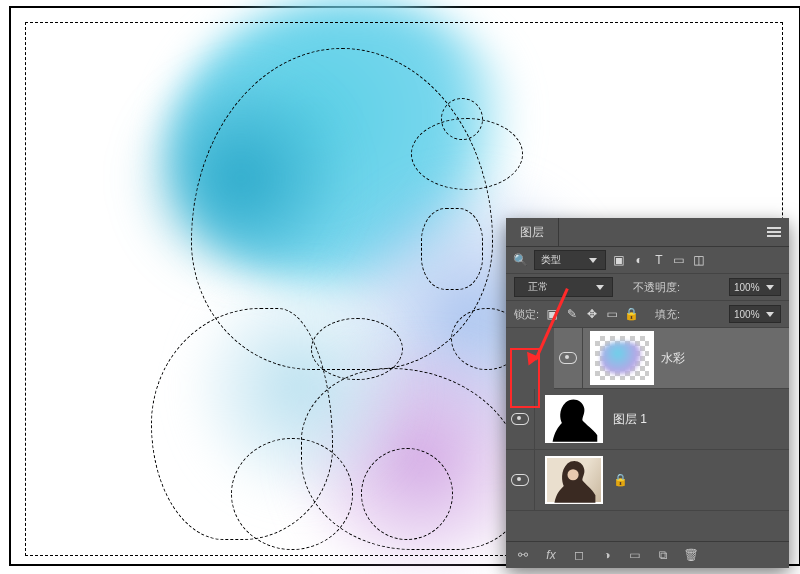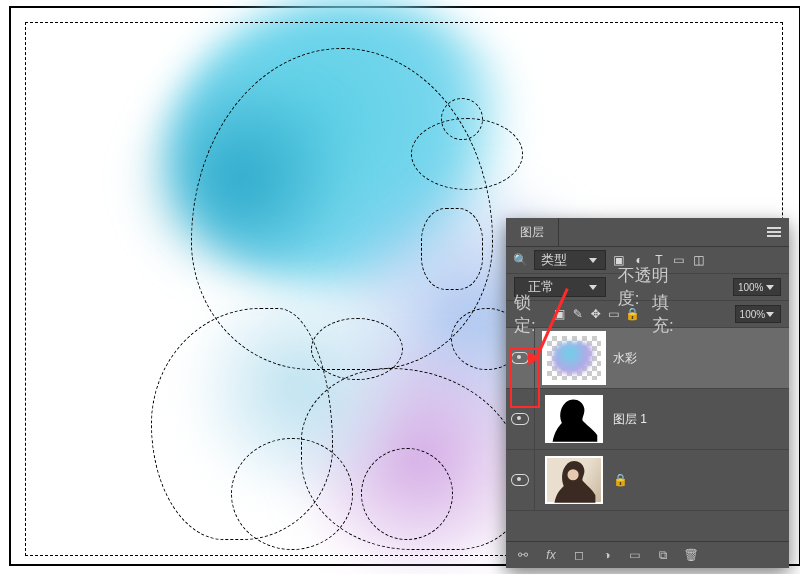--- a/index.html
+++ b/index.html
@@ -8,24 +8,24 @@
   .wc{position:absolute;border-radius:50%;filter:blur(18px);}
   
   .sel{position:absolute;border:1.5px dashed #000;background:transparent;}
   
   .panel{position:absolute;right:10px;top:210px;width:283px;height:350px;background:#535353;color:#d9d9d9;font-size:12px;box-shadow:0 6px 18px rgba(0,0,0,.5);}
   .tabbar{height:28px;display:flex;align-items:center;background:#535353;border-bottom:1px solid #383838;}
   .tab{padding:0 14px;height:100%;display:flex;align-items:center;background:#535353;border-right:1px solid #383838;font-size:12px;}
   .tabfill{flex:1;}
   .menu-ico{width:14px;height:10px;margin-right:8px;background:repeating-linear-gradient(#d9d9d9,#d9d9d9 2px,transparent 2px,transparent 4px);}
   .row{display:flex;align-items:center;height:26px;padding:0 8px;gap:6px;border-bottom:1px solid #444;}
-  .sel-input{background:#3a3a3a;border:1px solid #2a2a2a;color:#d9d9d9;height:18px;width:58px;font-size:13px;display:flex;align-items:center;padding:0 6px;}
+  .sel-input{background:#3a3a3a;border:1px solid #2a2a2a;color:#d9d9d9;height:18px;width:58px;font-size:10px;display:flex;align-items:center;padding:0 6px;}
   .chev{margin-left:auto;margin-right:2px;width:0;height:0;border-left:4px solid transparent;border-right:4px solid transparent;border-top:5px solid #d9d9d9;}
   .ico{width:14px;height:14px;display:flex;align-items:center;justify-content:center;font-size:12px;color:#d9d9d9;}
-  .mini-label{color:#ccc;font-size:17px;}
+  .mini-label{color:#ccc;font-size:11px;}
   .pct{background:#3a3a3a;border:1px solid #2a2a2a;height:16px;width:42px;font-size:10px;display:flex;align-items:center;padding:0 4px;color:#d9d9d9;margin-left:43px;}
   .layers{overflow:auto;}
   .layer{display:flex;align-items:center;height:60px;border-bottom:1px solid #454545;}
   .eye-col{width:28px;height:100%;display:flex;align-items:center;justify-content:center;border-right:1px solid #454545;}
   .eye{width:16px;height:10px;border:1.5px solid #d9d9d9;border-radius:60% 60% 60% 60%/100% 100% 100% 100%;position:relative;}
   .eye:after{content:"";position:absolute;left:5px;top:2px;width:4px;height:4px;border-radius:50%;background:#d9d9d9;}
   .thumb{width:58px;height:48px;margin:0 10px;border:2px solid #fff;background:#fff;position:relative;box-sizing:border-box;}
   .thumb.active{outline:3px solid #fff;}
   .lname{flex:1;color:#e9e9e9;font-size:12px;}
   .lock{width:16px;text-align:center;color:#d9d9d9;margin-right:8px;font-size:12px;}
@@ -113,21 +113,21 @@
       <div style="flex:1"></div>
       <span class="mini-label">填充:</span>
       <div class="pct">
         <span>100%</span>
         <span class="chev" style="margin-left:auto"></span>
       </div>
     </div>
 
     <div class="layers">
 
-      <div class="layer" style="background:#6b6b6b;">
+      <div class="layer" style="background:#6b6b6b;margin-left:48px;">
         <div class="eye-col">
             <div class="eye"></div>
           </div>
         <div class="thumb checker active">
           <div class="wc-thumb" style="background:radial-gradient(circle at 40% 35%,#6bd2ea,#b7a6e6 60%,rgba(255,255,255,0) 78%);"></div>
         </div>
         <div class="lname">水彩</div>
       </div>
 
       <div class="layer">

